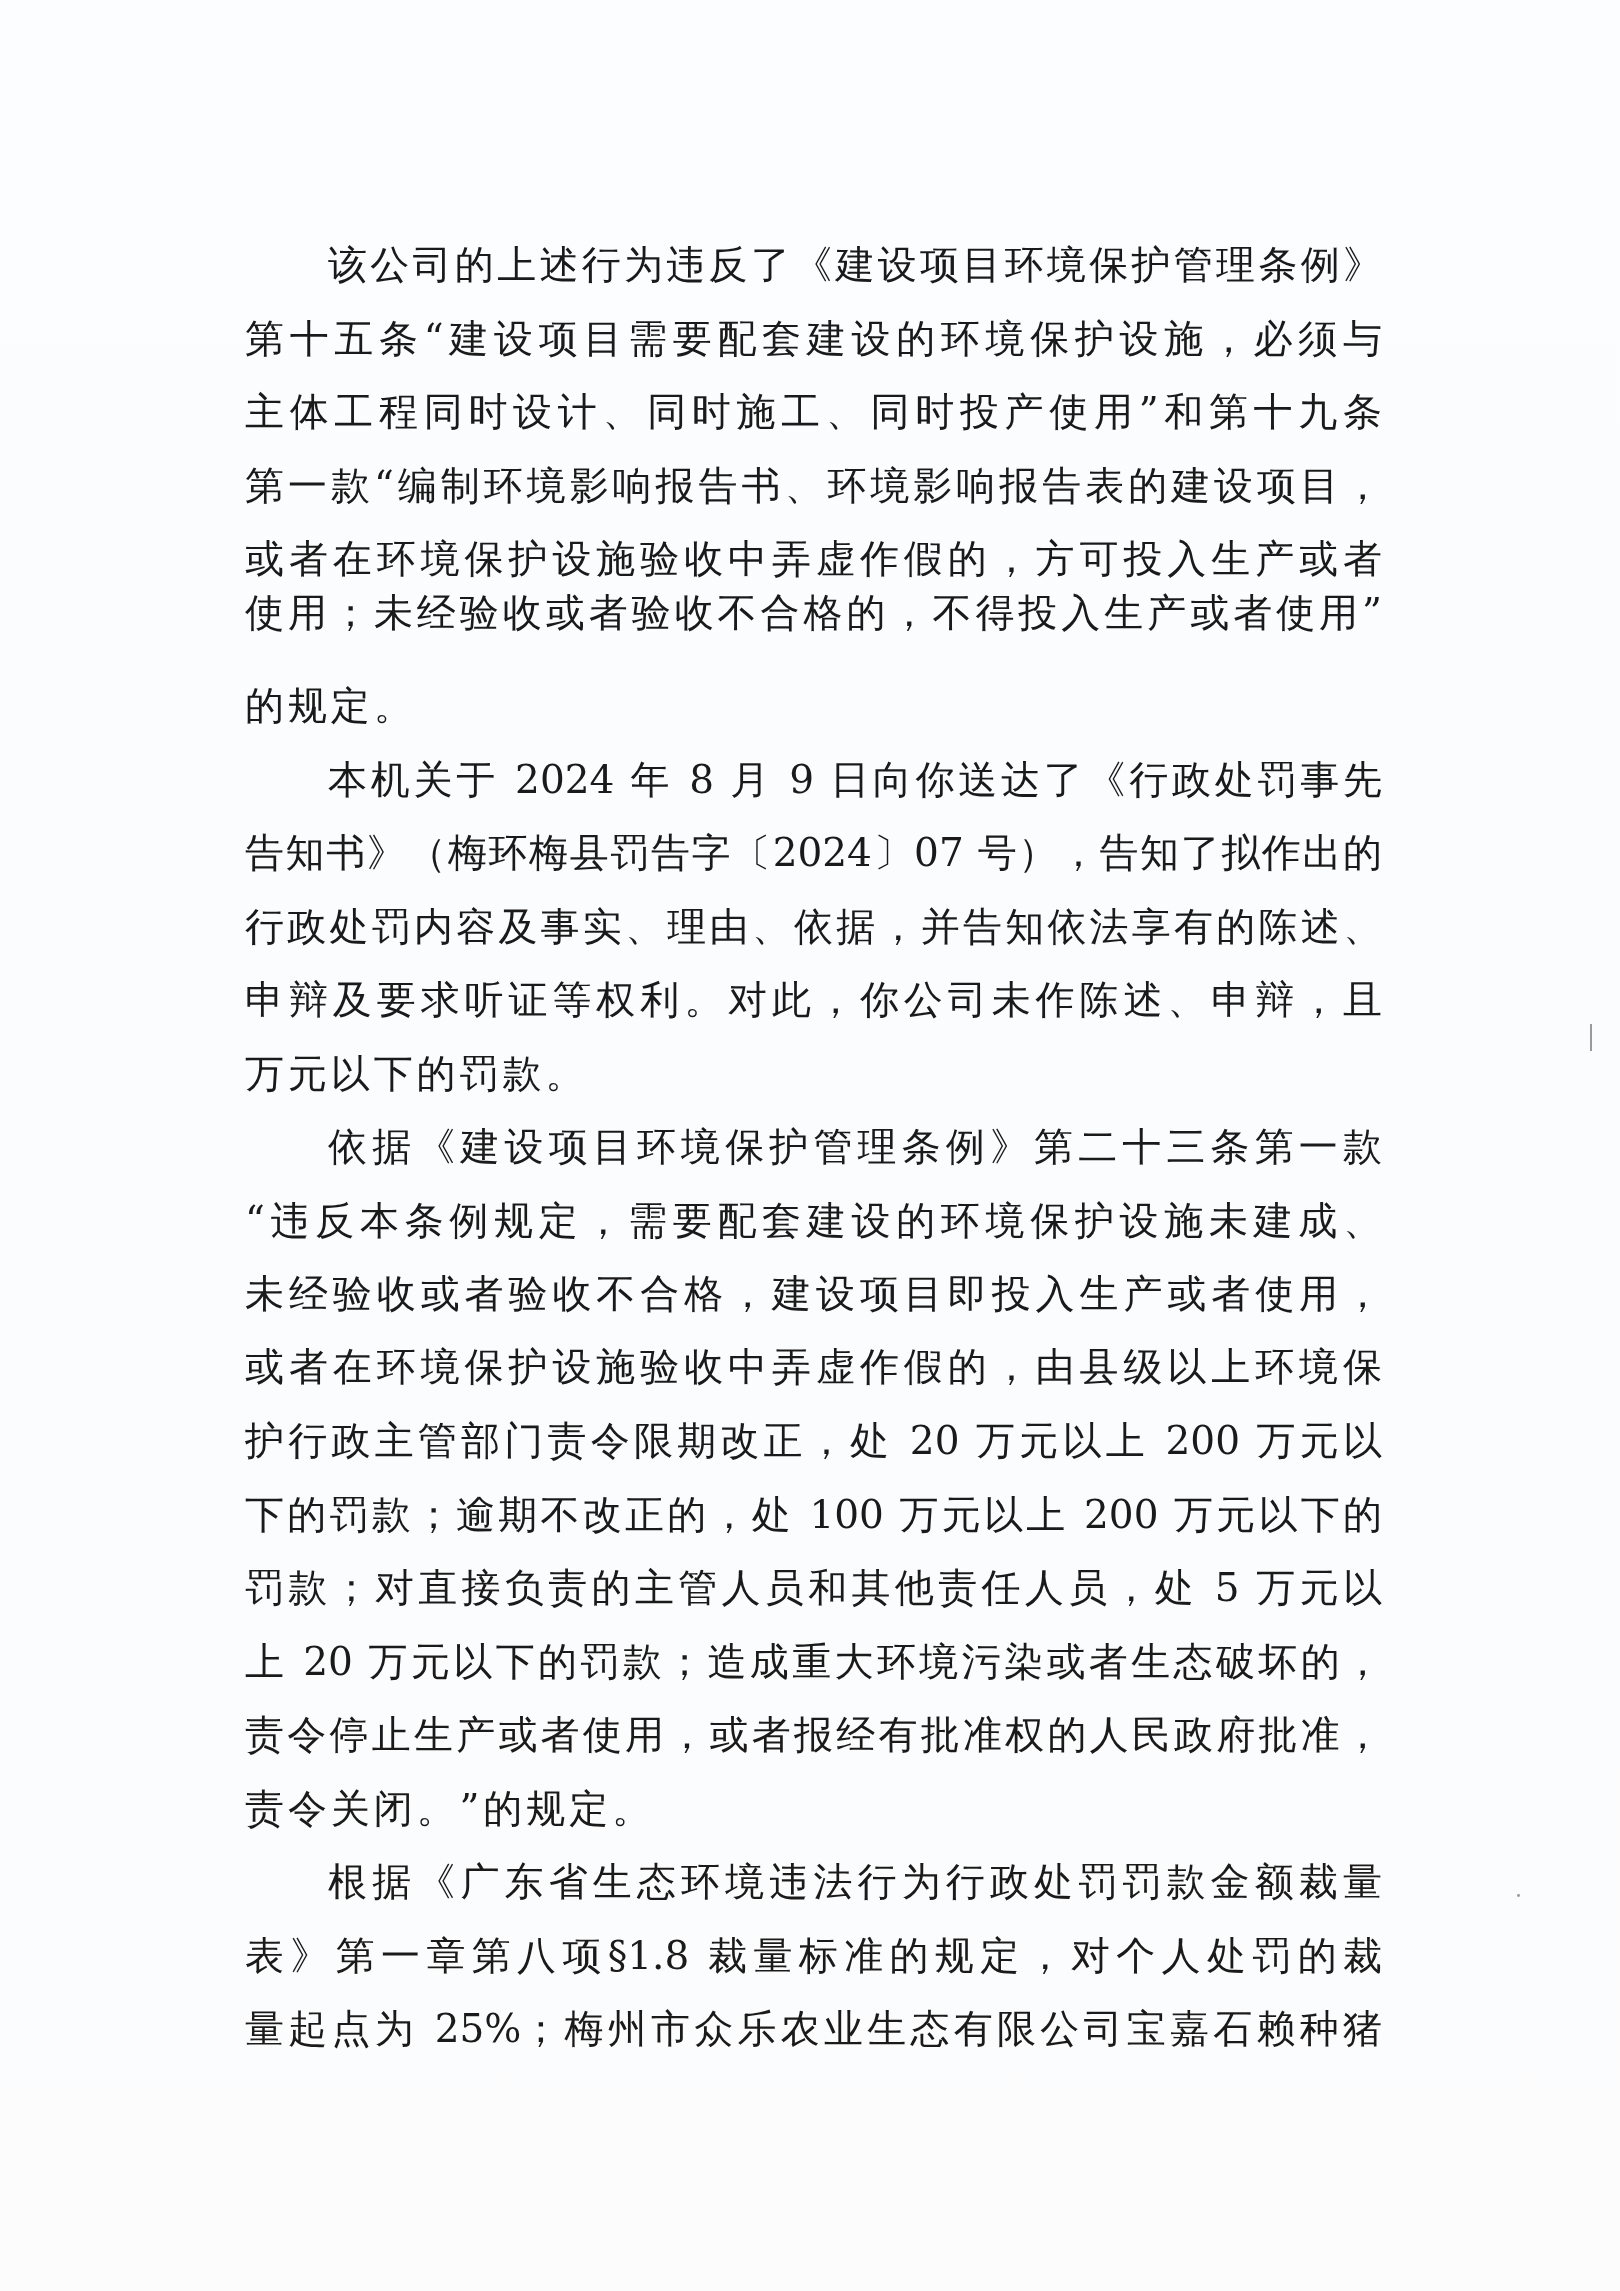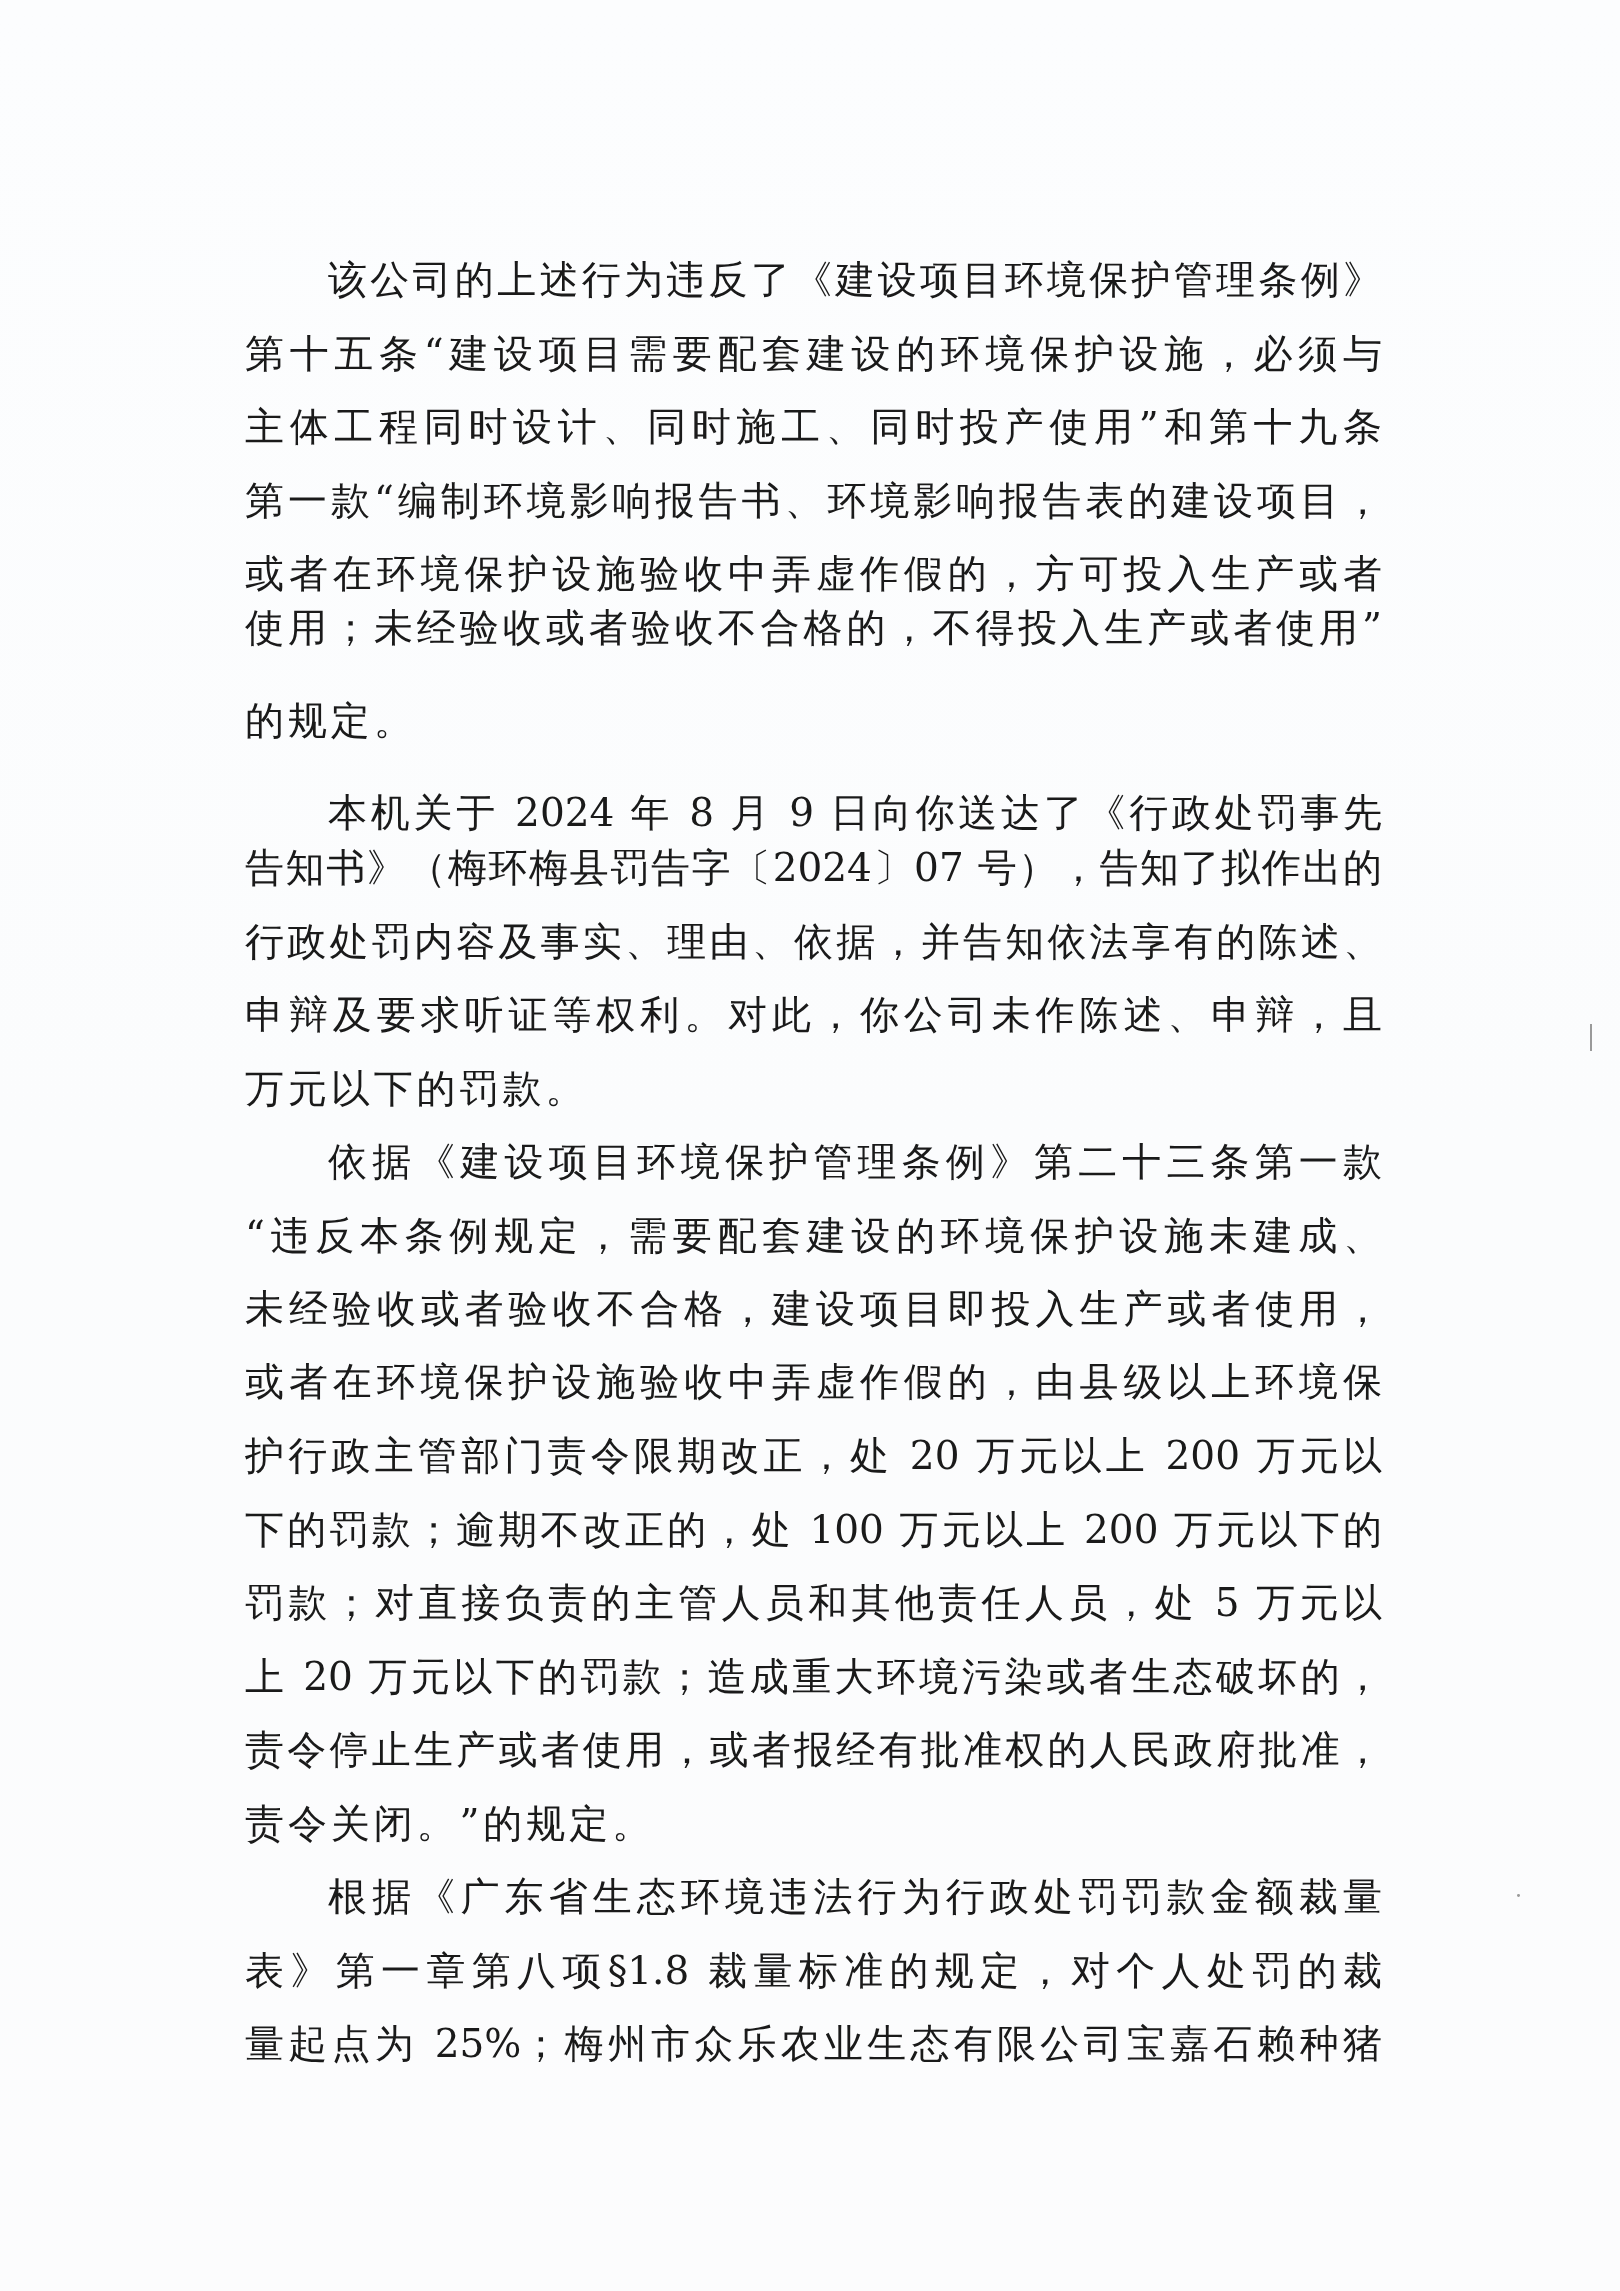--- a/index.html
+++ b/index.html
@@ -27,21 +27,20 @@
       position: absolute;
       left: 245px;
       width: 1137px;
       height: 49px;
       line-height: 49px;
       font-size: 39px;
       white-space: nowrap;
       text-align: justify;
       text-align-last: justify;
       letter-spacing: 0px;
-      margin-top: 15px;
     }
     .line.indent {
       left: 328px;
       width: 1054px;
     }
     .line.last {
       text-align: center;
       text-align-last: left;
       letter-spacing: 3.9px;
     }
@@ -59,21 +58,21 @@
     <div class="line indent" style="top:240px">该公司的上述行为违反了《建设项目环境保护管理条例》</div>
     <div class="line" style="top:314px">第十五条“建设项目需要配套建设的环境保护设施，必须与</div>
     <div class="line" style="top:387px">主体工程同时设计、同时施工、同时投产使用”和第十九条</div>
     <div class="line" style="top:461px">第一款“编制环境影响报告书、环境影响报告表的建设项目，</div>
     <div class="line" style="top:534px">或者在环境保护设施验收中弄虚作假的，方可投入生产或者</div>
     <div class="line" style="top:588px">使用；未经验收或者验收不合格的，不得投入生产或者使用”</div>
     <div class="line last" style="top:681px">的规定。</div>
   </div>
 
   <div>
-    <div class="line indent" style="top:773px">本机关于 2024 年 8 月 9 日向你送达了《行政处罚事先</div>
+    <div class="line indent" style="top:755px">本机关于 2024 年 8 月 9 日向你送达了《行政处罚事先</div>
     <div class="line" style="top:828px">告知书》（梅环梅县罚告字〔2024〕07 号），告知了拟作出的</div>
     <div class="line" style="top:902px">行政处罚内容及事实、理由、依据，并告知依法享有的陈述、</div>
     <div class="line" style="top:975px">申辩及要求听证等权利。对此，你公司未作陈述、申辩，且</div>
     <div class="line last" style="top:1049px">万元以下的罚款。</div>
   </div>
 
   <div>
     <div class="line indent" style="top:1122px">依据《建设项目环境保护管理条例》第二十三条第一款</div>
     <div class="line" style="top:1196px">“违反本条例规定，需要配套建设的环境保护设施未建成、</div>
     <div class="line" style="top:1269px">未经验收或者验收不合格，建设项目即投入生产或者使用，</div>

